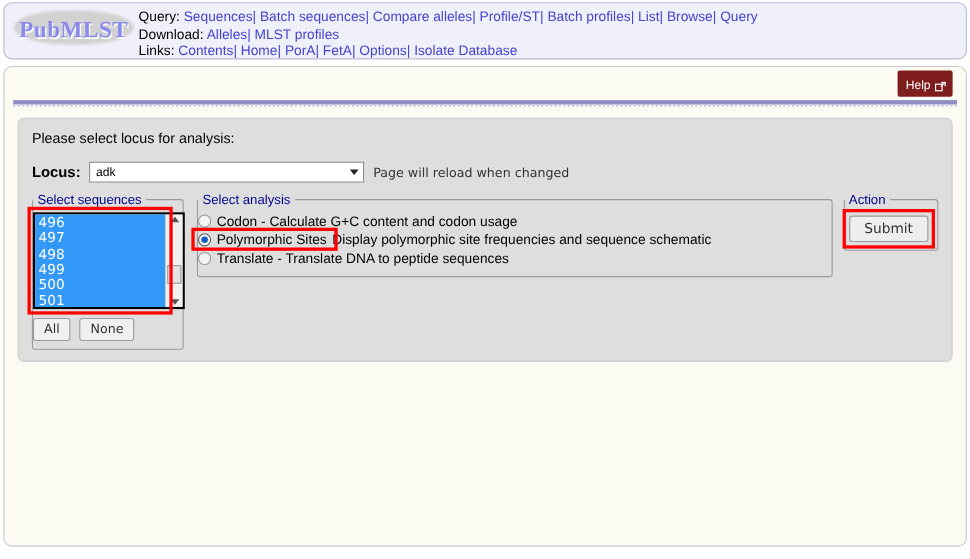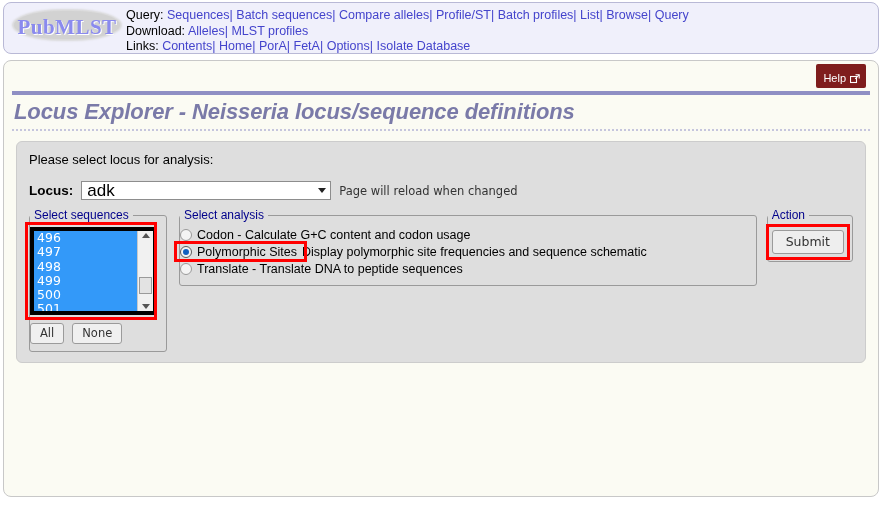--- a/index.html
+++ b/index.html
@@ -149,21 +149,21 @@
   #locus-select {
     width: 250px;
     height: 19px;
     background: #ffffff;
     border: 1px solid #8d8d8d;
     display: flex;
     align-items: center;
     justify-content: space-between;
     padding: 0 4px 0 5px;
     box-sizing: border-box;
-    font-size: 17px;
+    font-size: 11px;
     color: #000;
     cursor: pointer;
   }
   #locus-select .caret {
     width: 0; height: 0;
     border-left: 4px solid transparent;
     border-right: 4px solid transparent;
     border-top: 5px solid #222222;
   }
   #reload-hint {
@@ -195,23 +195,23 @@
   #fs-analysis  { margin-left: 12px; flex: 1; box-sizing: border-box; }
   #fs-action    { margin-left: 10px; width: 86px; box-sizing: border-box; }
 
   
   #listbox-wrap {
     position: relative;
     width: 122px;
     height: 88px;
   }
   #listbox {
-    width: 127px;
+    width: 138px;
     height: 88px;
-    border: 4px solid #000000;
+    border: 2px solid #000000;
     background: #ffffff;
     box-sizing: border-box;
     display: flex;
     overflow: hidden;
   }
   #list-items {
     flex: 1;
     background: #3399f9;
   }
   #list-items .item {
@@ -405,21 +405,20 @@
         <svg width="10" height="10" viewBox="0 0 10 10">
           <rect x="0.5" y="2.5" width="6" height="6" fill="none" stroke="#ffffff" stroke-width="1.1"></rect>
           <path d="M5.5 0.8 L9.2 0.8 L9.2 4.5" fill="none" stroke="#ffffff" stroke-width="1.1"></path>
           <path d="M9.1 0.9 L5.2 4.8" stroke="#ffffff" stroke-width="1.1"></path>
         </svg>
       </span>
     </span>
   </div>
 
   <div id="title-rule"></div>
-  <div id="page-title">Locus Explorer - Neisseria locus/sequence definitions</div>
   <div id="title-underrule"></div>
 
   <div id="form-box">
 
     <div id="intro-text">Please select locus for analysis:</div>
 
     <div id="locus-row">
       <span id="locus-label">Locus:</span>
       <span id="locus-select">
         <span>adk</span>

